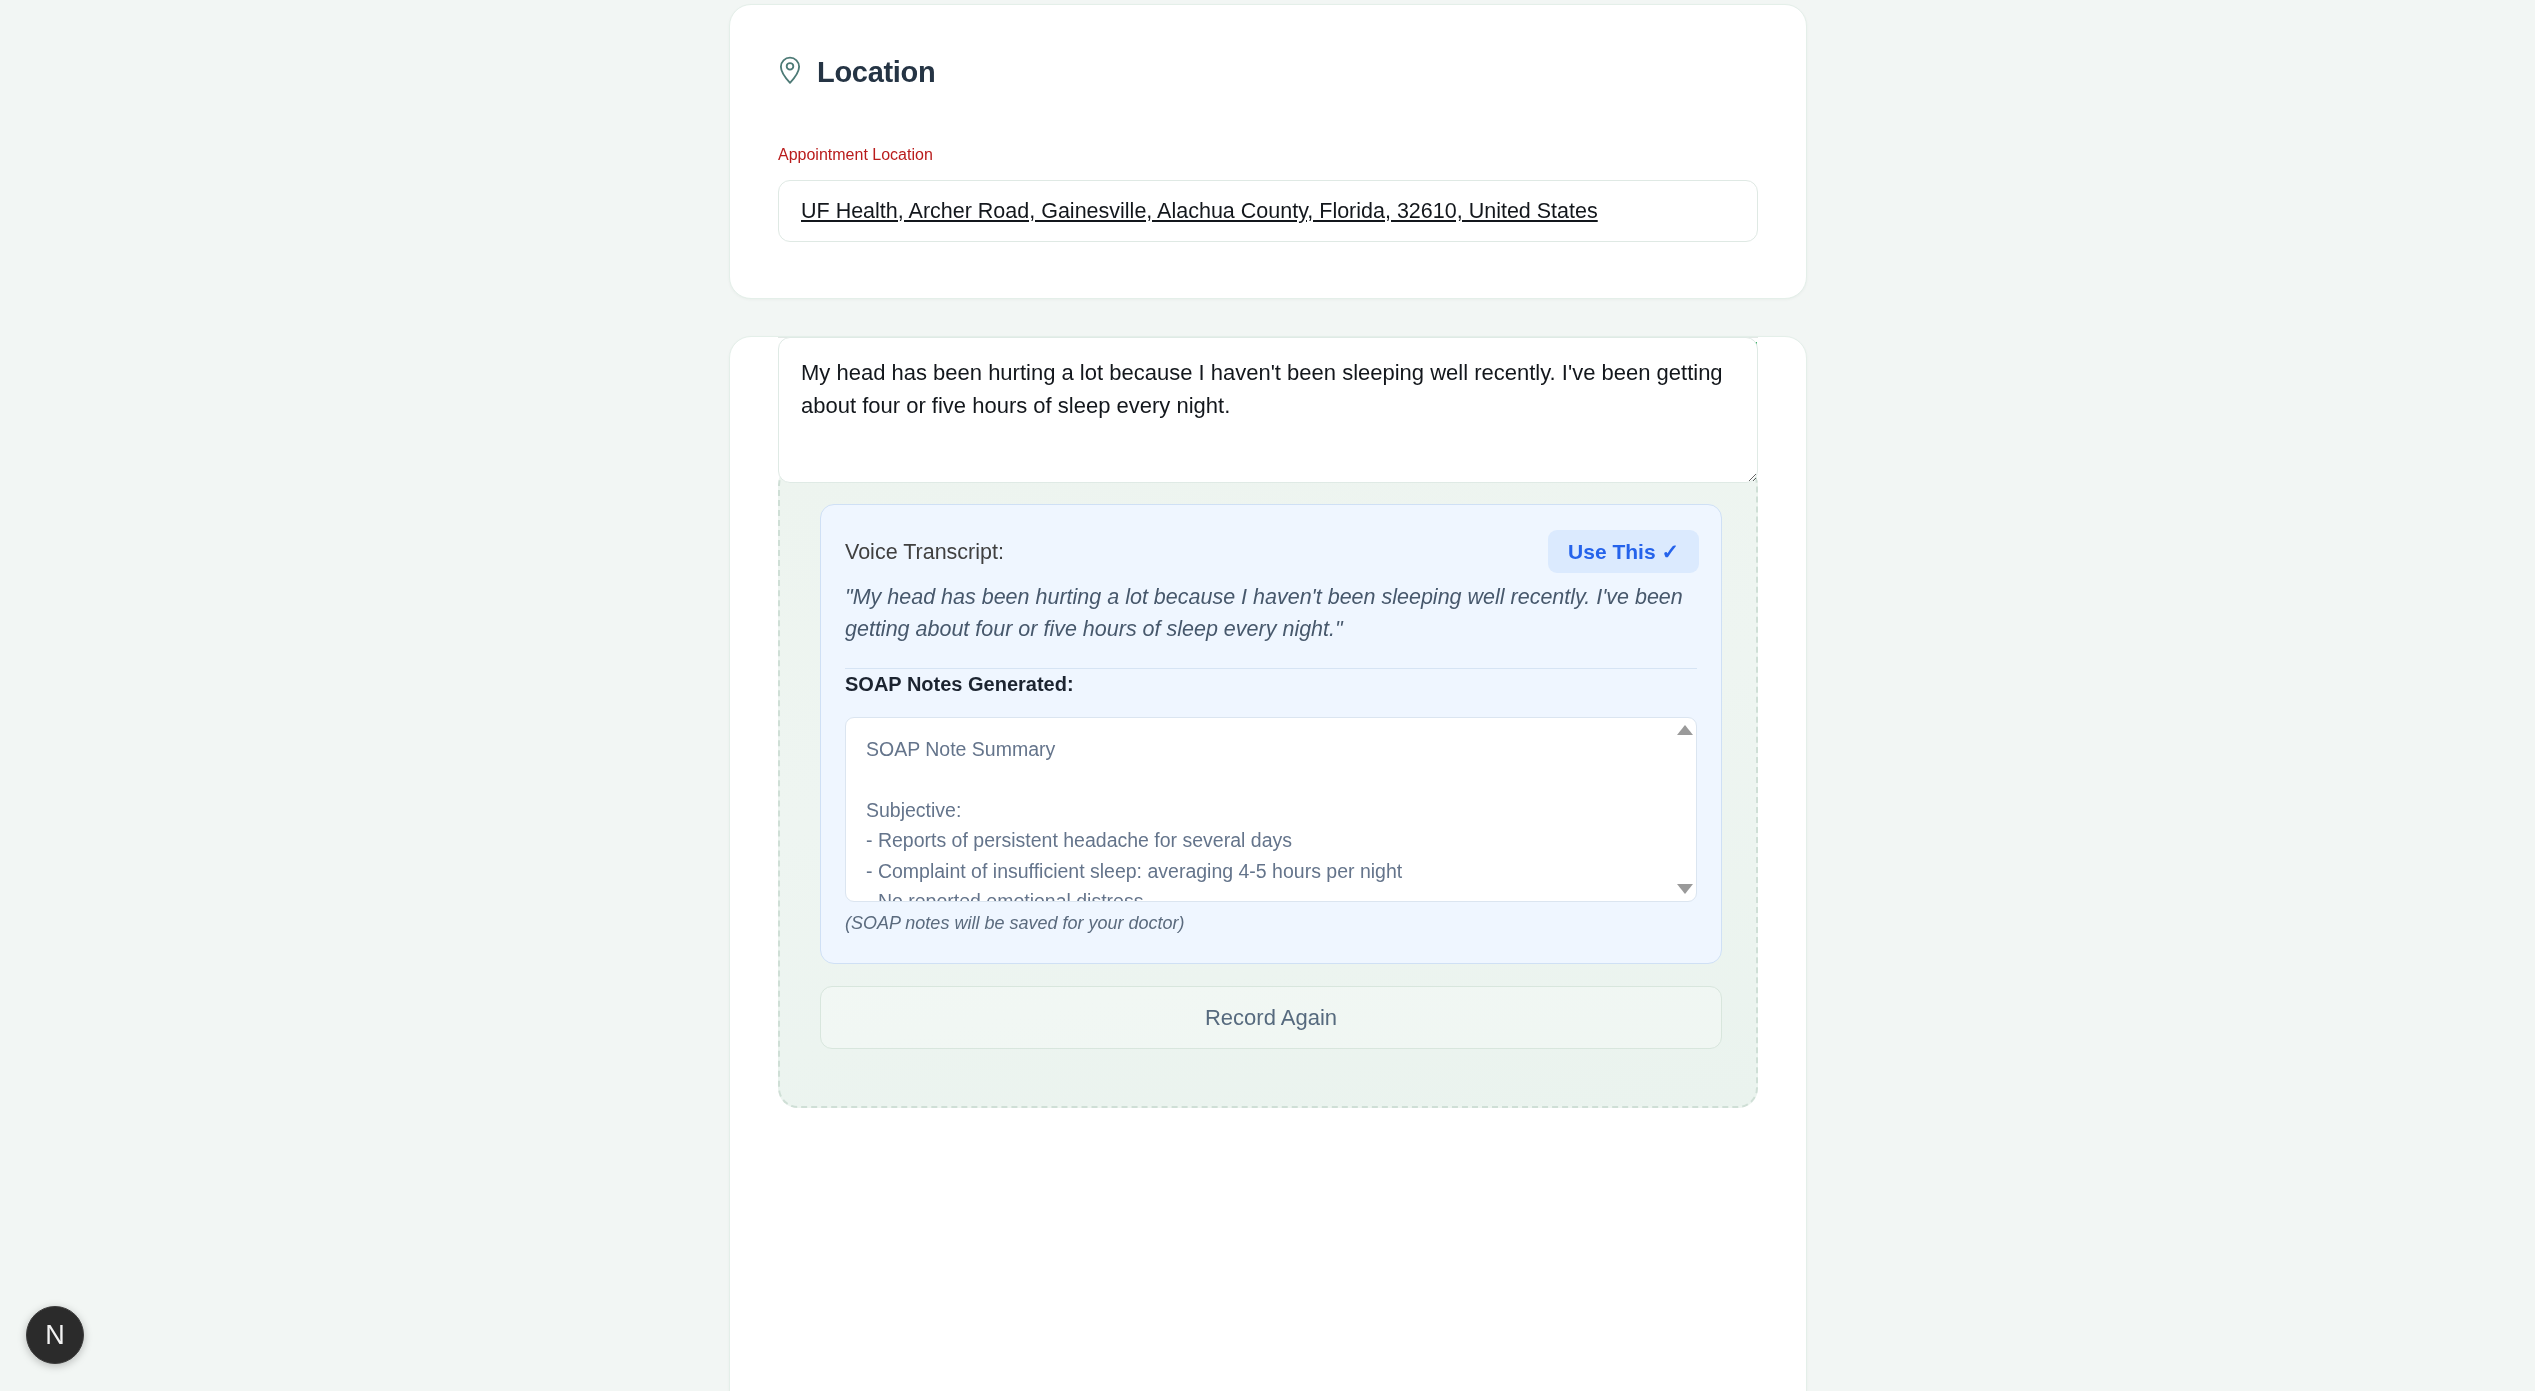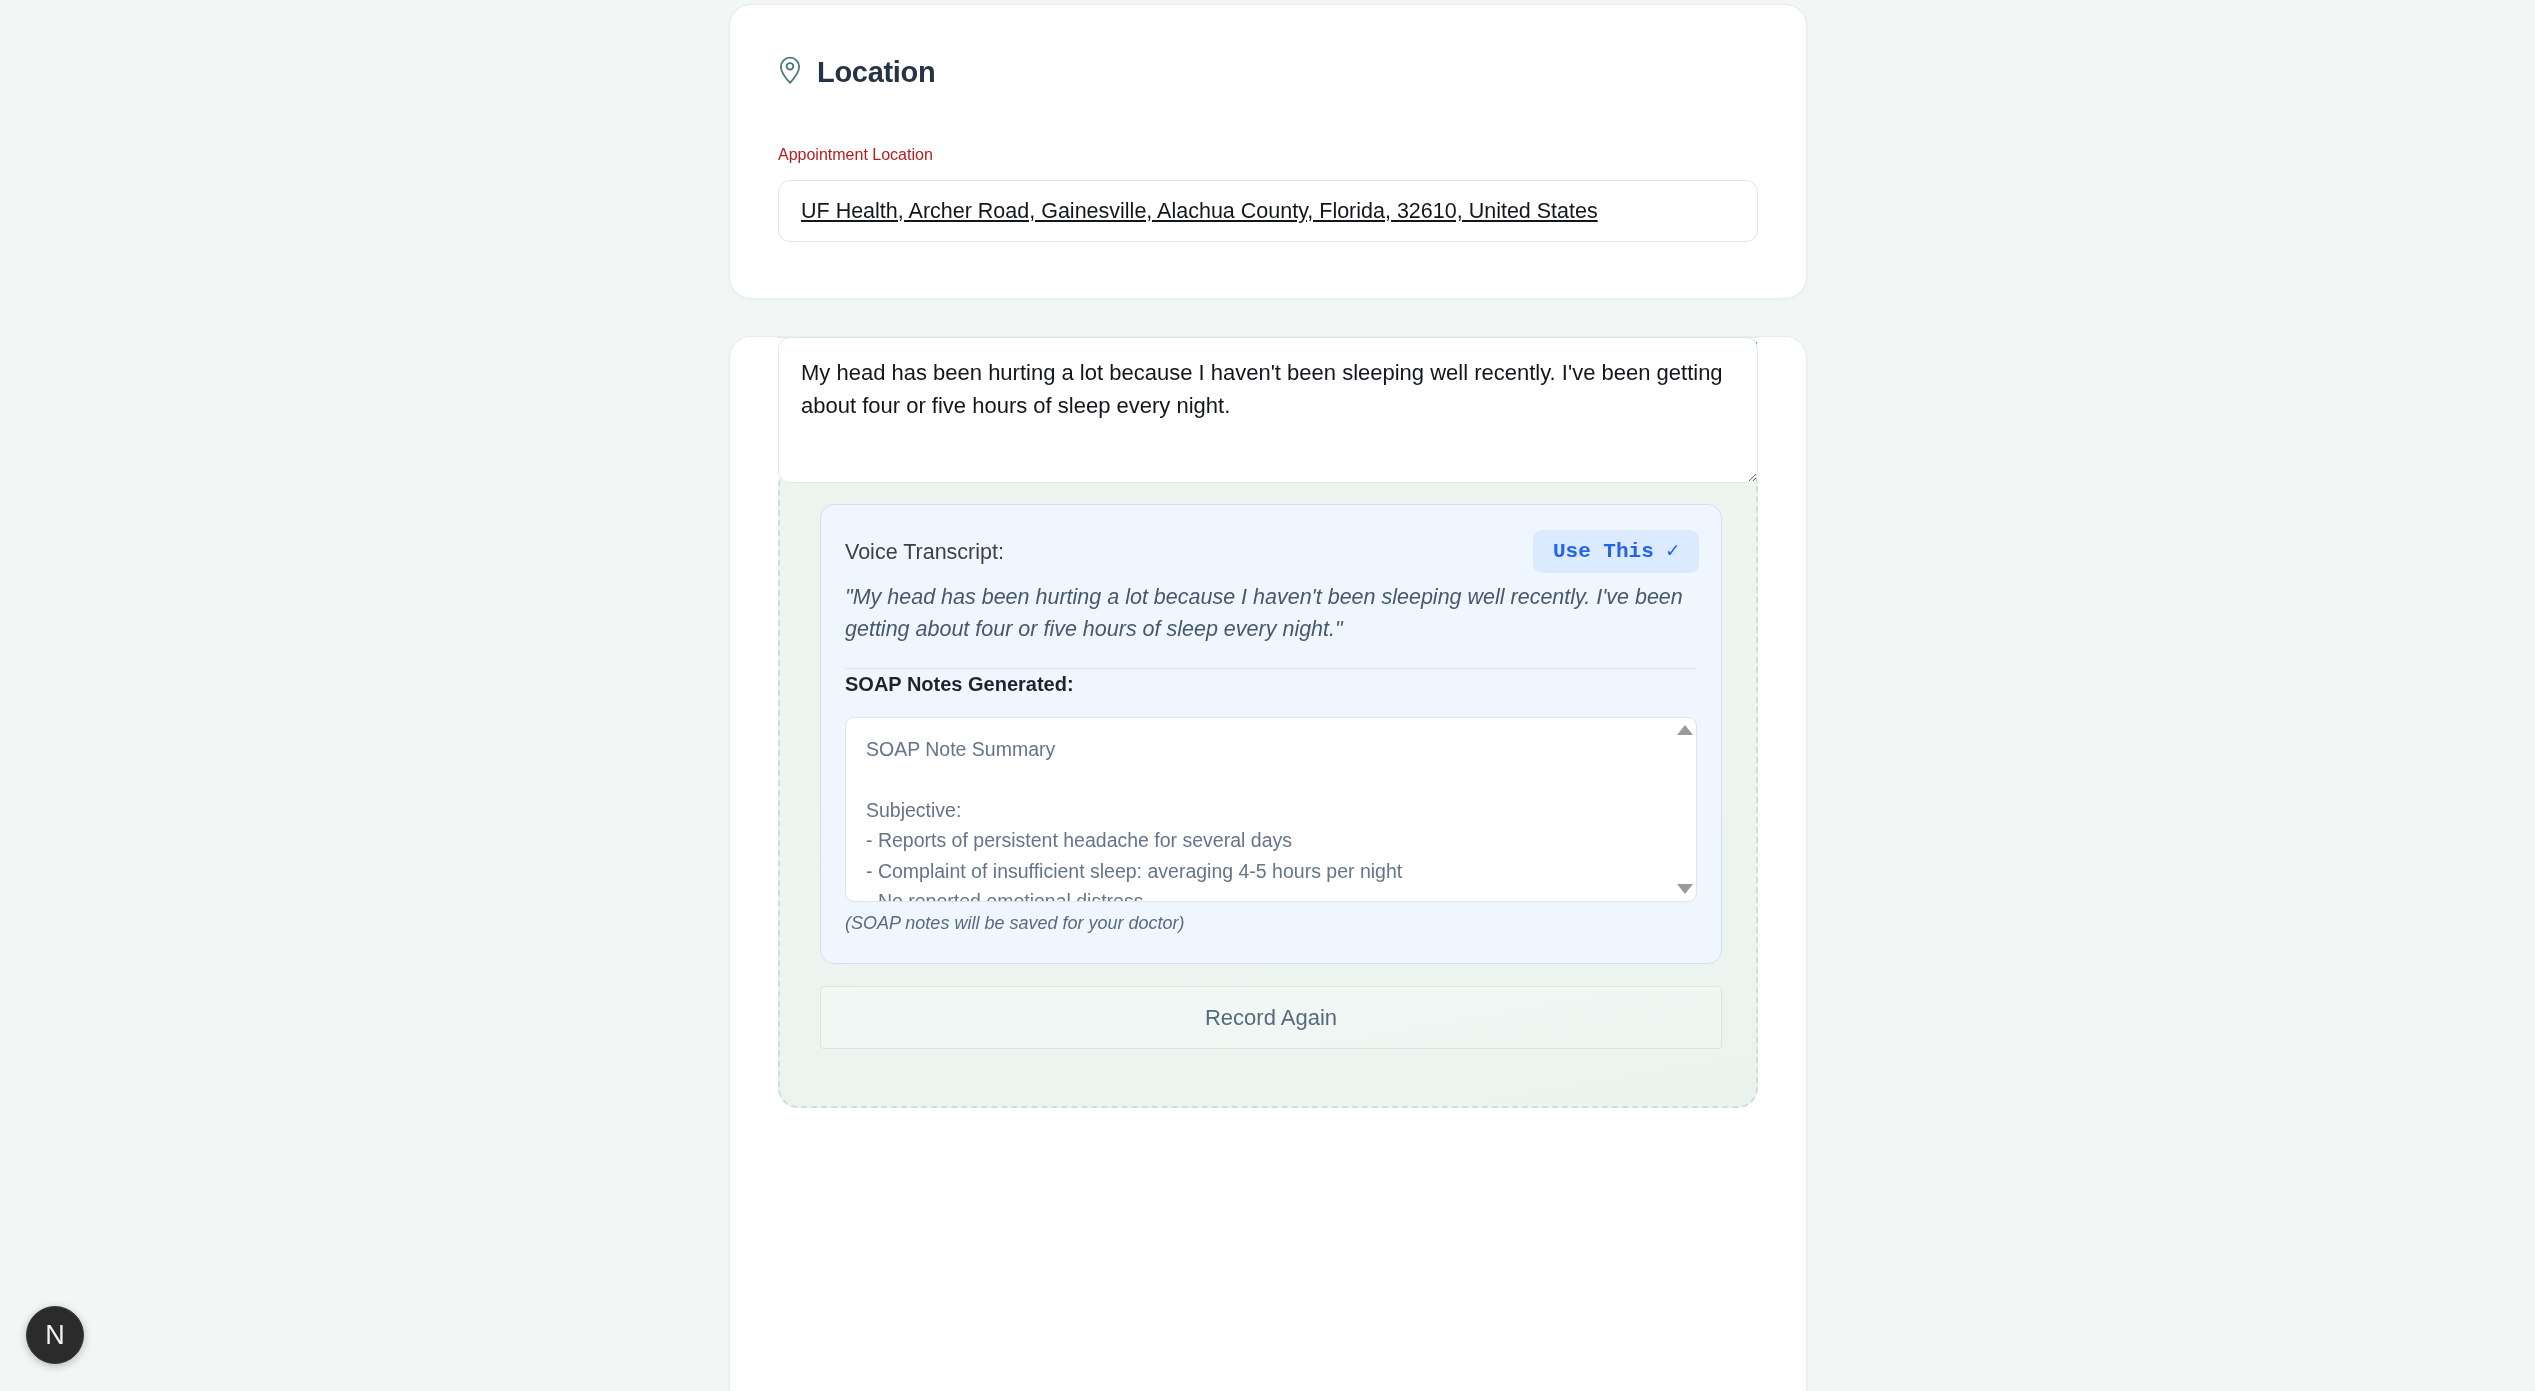--- a/index.html
+++ b/index.html
@@ -134,21 +134,21 @@
   }
 
   #use-this-btn {
     position: absolute;
     right: 0;
     top: 0;
     background: #dbeafe;
     color: #2563eb;
     border: none;
     border-radius: 9px;
-    font-family: Liberation Mono, monospace;
+    font-family: Liberation Sans, sans-serif;
     font-size: 21px;
     font-weight: 700;
     padding: 10px 20px;
     cursor: pointer;
     line-height: 1.1;
     white-space: nowrap;
   }
 
   #transcript-text {
     position: absolute;
@@ -240,21 +240,21 @@
 
   
   #record-again-btn {
     position: absolute;
     left: 40px;
     top: 519px;
     width: 902px;
     height: 63px;
     background: rgba(255,255,255,0.28);
     border: 1px solid #d8e6dd;
-    border-radius: 4px;
+    border-radius: 12px;
     font-family: "Liberation Sans", sans-serif;
     font-size: 22px;
     color: #566a7e;
     cursor: pointer;
   }
 
   
   #manual-divider {
     position: absolute;
     left: 48px;

